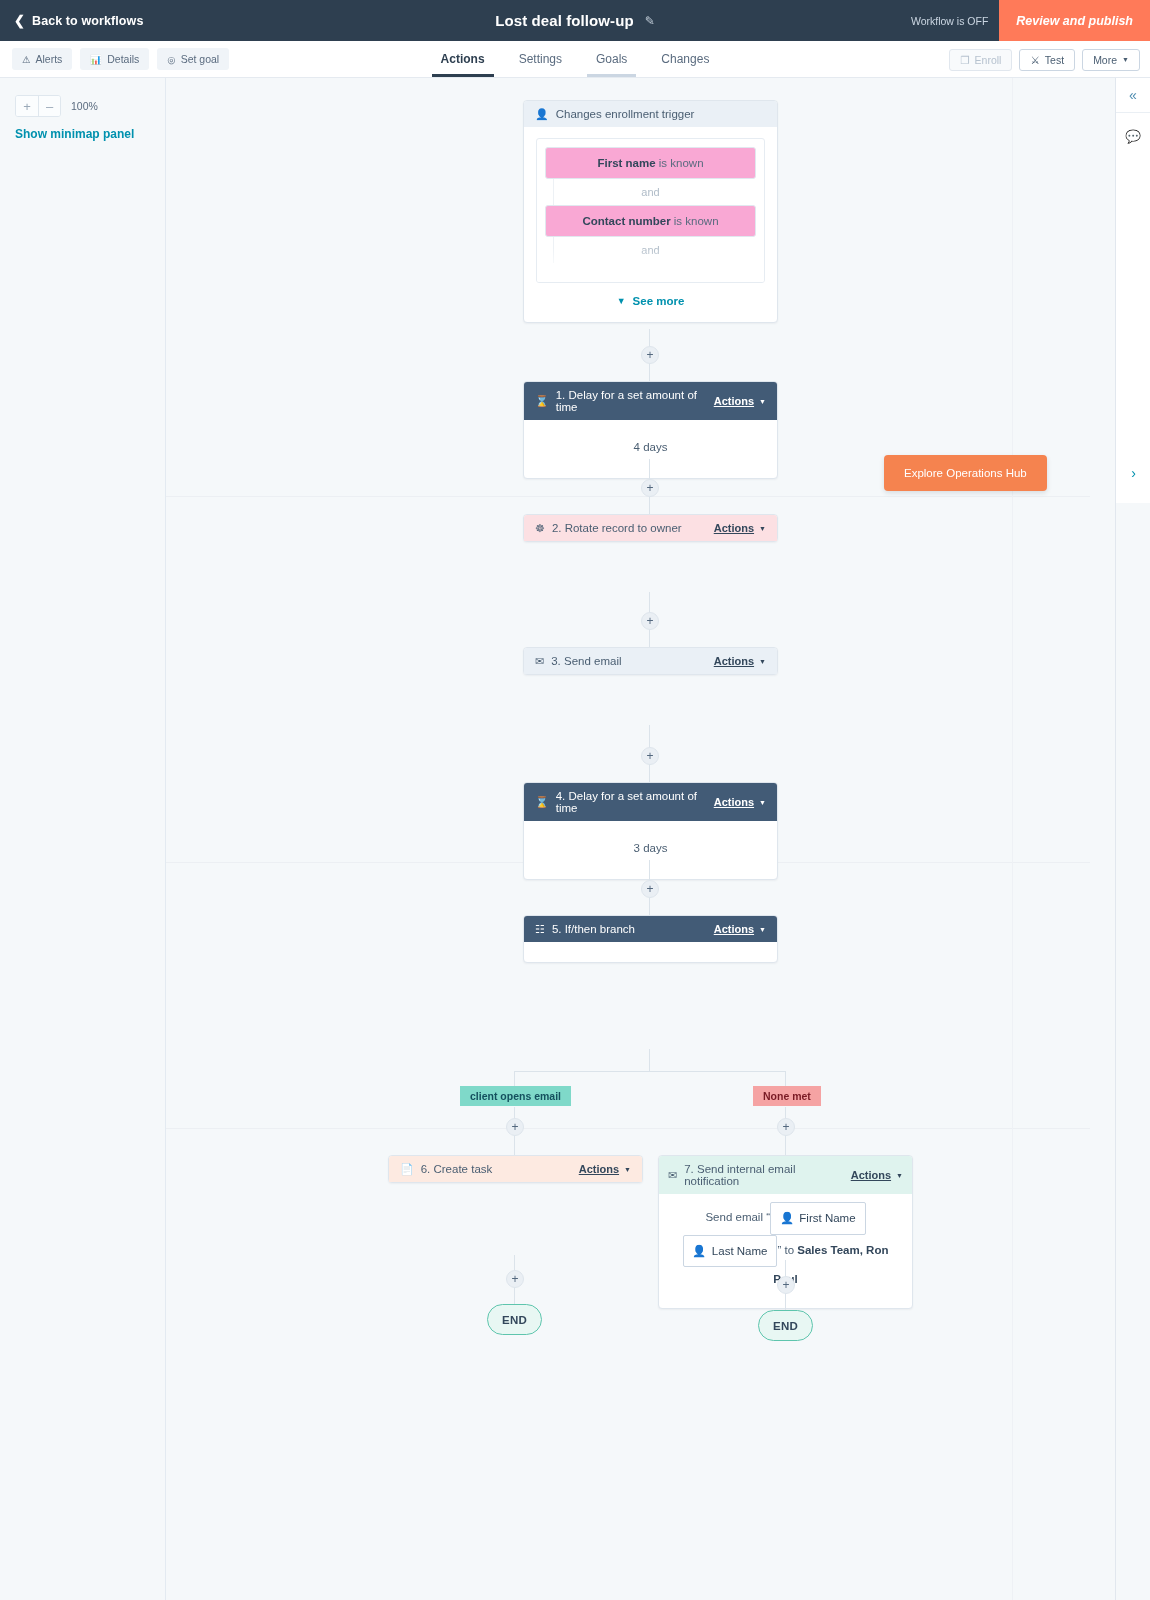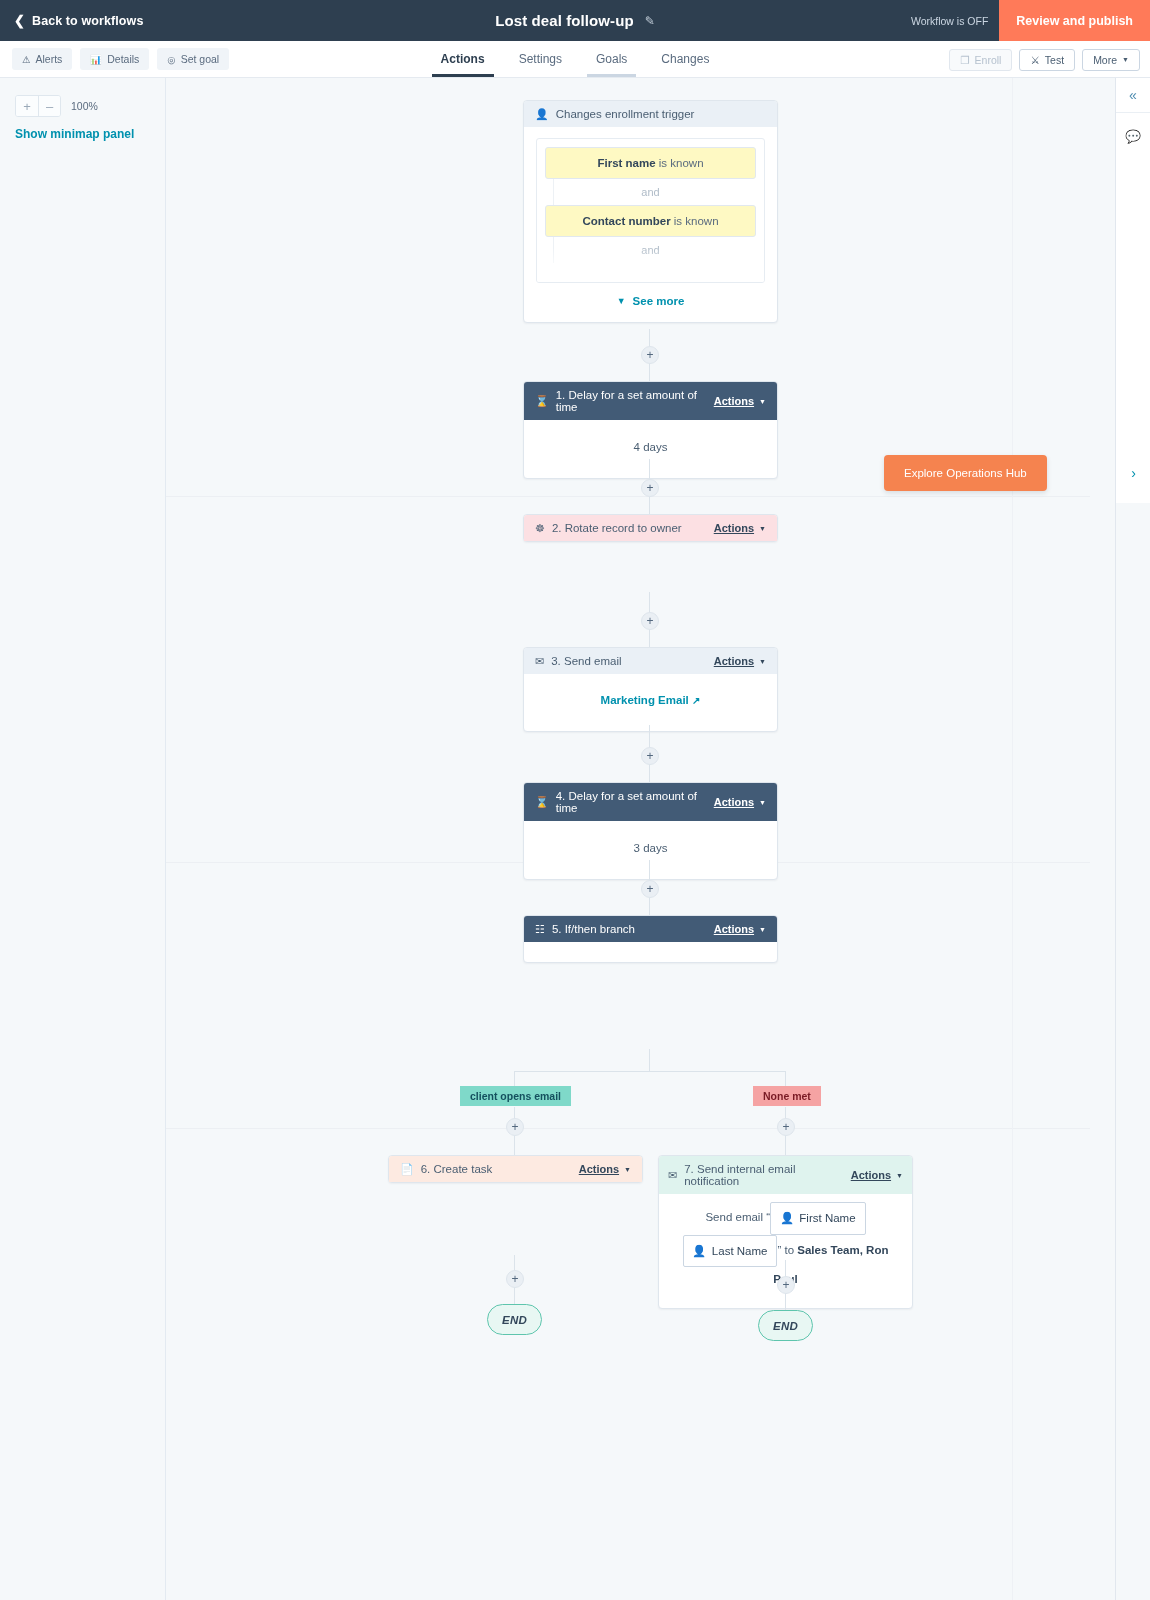--- a/index.html
+++ b/index.html
@@ -29,21 +29,21 @@
   .wf-title { color: #fff; font-size: 15px; font-weight: 700; letter-spacing: .1px; }
   .pencil-ico { color: #c5d0db; font-size: 12px; pointer-events: auto; cursor:pointer; }
   .topbar-right {
     position: absolute; right: 0; top: 0; height: 41px;
     display: flex; align-items: center; gap: 0;
   }
   .wf-state { color: #cbd6e2; font-size: 10.5px; margin-right: 11px; }
   .publish-btn {
     background: #ff7a59; color: #fff; font-size: 12.5px; font-weight: 700;
     height: 41px; padding: 0 17px; border: none; cursor: pointer;
-    display: flex; align-items: center;
+    display: flex; align-items: center; font-style: italic;
   }
 
   
   .subbar {
     position: absolute; top: 41px; left: 0; width: 1150px; height: 37px;
     background: #fff; border-bottom: 1px solid #e5eaf0;
     display: flex; align-items: center;
   }
   .subbar-left { display: flex; align-items: center; gap: 8px; margin-left: 12px; }
   .pill {
@@ -144,21 +144,21 @@
   }
   .card-body b { color: #33475b; }
   .link-blue { color: #0091ae; font-weight: 700; }
 
   
   .filt-wrap {
     margin: 11px 12px 0; border: 1px solid #e6ecf2; border-radius: 3px;
     padding: 8px; position: relative; overflow: hidden; height: 145px;
   }
   .filt {
-    border: 1px solid #e1e8ef; border-radius: 3px; background: #fef9c3;
+    border: 1px solid #e1e8ef; border-radius: 3px; background: #f9a8d4;
     padding: 9px 8px; font-size: 11.5px; color: #5a6b7f; text-align: center;
   }
   .filt b { color: #33475b; }
   .and-row {
     font-size: 11px; color: #b0bcc8; text-align: center; padding: 7px 0;
     position: relative;
   }
   .and-row::before {
     content:""; position: absolute; left: 8px; top: 0; bottom: 0; width: 1px; background: #edf1f5;
   }
@@ -186,21 +186,21 @@
     padding: 4px 10px; white-space: nowrap; z-index: 2;
   }
   .bb-mint { background: #7fd9c9; color: #14505e; }
   .bb-salmon { background: #f5a3a3; color: #7a1b25; }
 
   .endnode {
     position: absolute; width: 55px; height: 31px; border-radius: 16px;
     background: #e8f7f3; border: 1.5px solid #5ec5ad;
     display: flex; align-items: center; justify-content: center;
     font-size: 11.5px; font-weight: 700; color: #33475b; letter-spacing: .3px;
-    cursor: pointer; z-index: 2; font-style: italic;
+    cursor: pointer; z-index: 2;
   }
 
   
   .tok {
     display: inline-flex; align-items: center; gap: 5px;
     border: 1px solid #cbd6e2; background: #fff; border-radius: 2px;
     padding: 3px 9px; font-size: 11.5px; color: #33475b; vertical-align: middle;
   }
 
   
@@ -362,26 +362,20 @@
   <div class="node" style="left:523px; top:569px; width:255px;">
     <div class="card">
       <div class="card-head h-lightblue">
         <div class="lhs">
           <span class="head-ico">✉</span>
           <span>3. Send email</span>
         </div>
         <span class="actions-link">
           <span class="lbl">Actions</span>
           <span class="caret">▼</span>
-        </span>
-      </div>
-      <div class="card-body" style="padding:17px 14px 20px;">
-        <span class="link-blue">
-          <span>Marketing Email</span>
-          <span style="font-size:10px">↗</span>
         </span>
       </div>
     </div>
   </div>
 
   <div class="conn" style="left:649px; top:647px; width:1px; height:66px;"></div>
   <div class="plusnode" style="left:641px; top:669px;">+</div>
 
   <div class="node" style="left:523px; top:704px; width:255px;">
     <div class="card">

